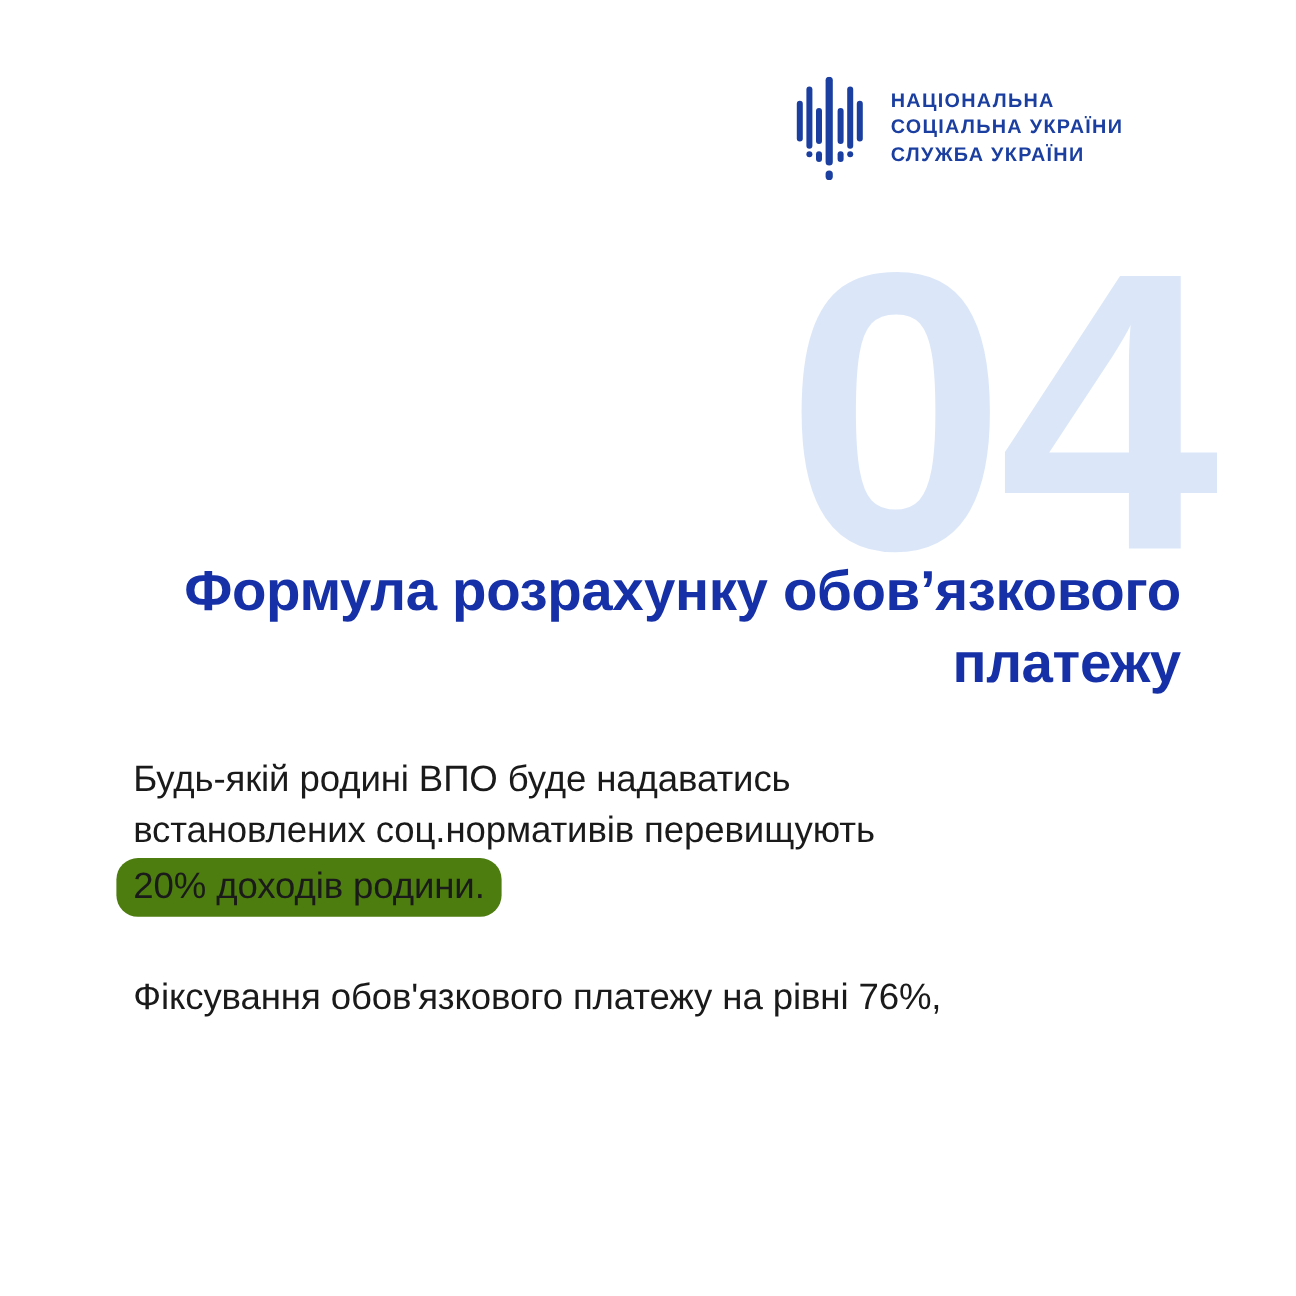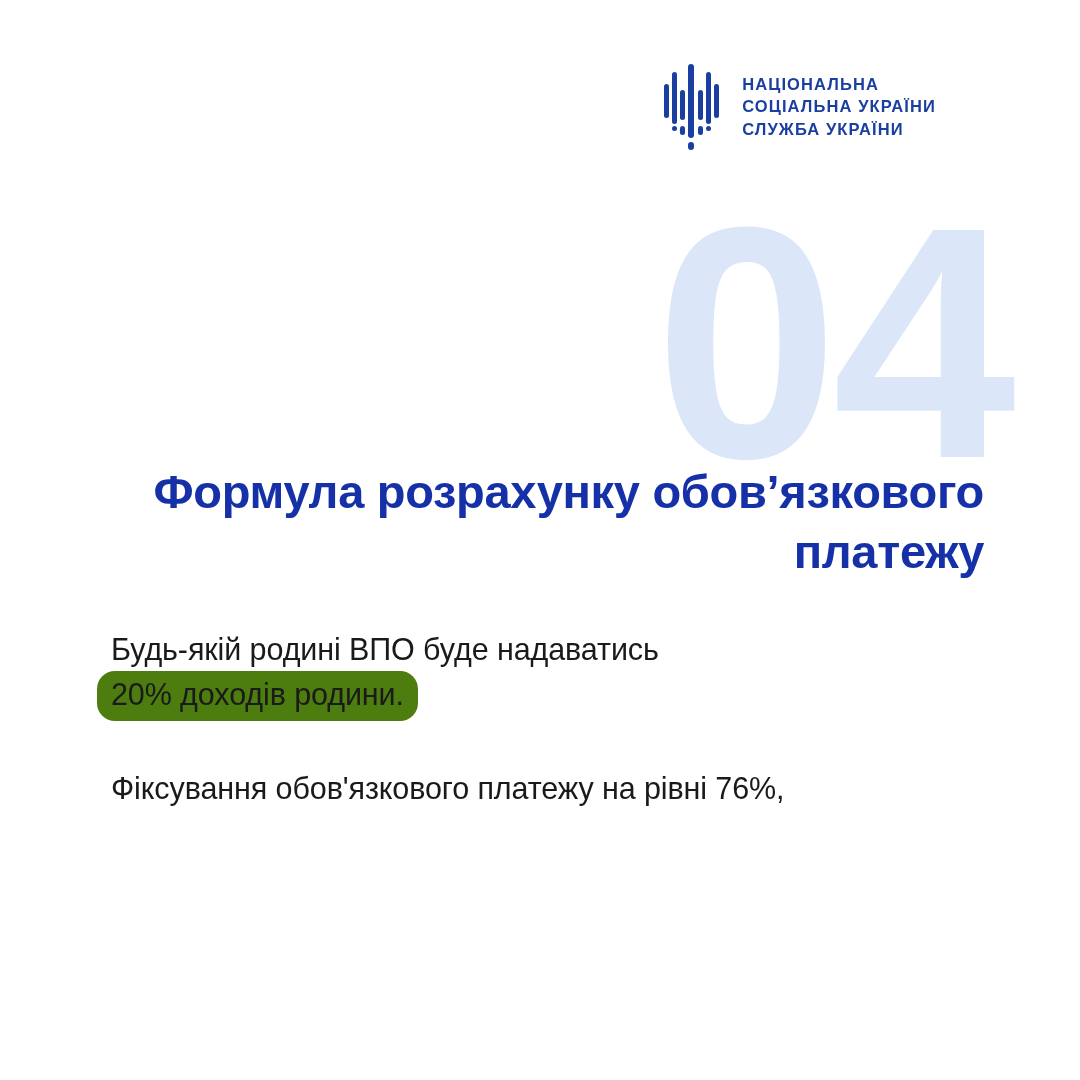--- a/index.html
+++ b/index.html
@@ -151,20 +151,21 @@
 
   <h1 class="headline">
     <span class="line">Формула розрахунку</span>
     <span class="line">обов’язкового платежу</span>
   </h1>
 
   <div class="body-copy">
 
     <p class="para">
       <span class="line">Будь-якій родині ВПО буде надаватись</span>
+      <span class="line">встановлених соц.нормативів перевищують</span>
       <span class="line"><span class="highlight">20% доходів родини.</span></span>
     </p>
 
     <p class="para">
       <span class="line">Фіксування обов'язкового платежу на рівні 76%,</span>
     </p>
 
   </div>
 
 </div>

